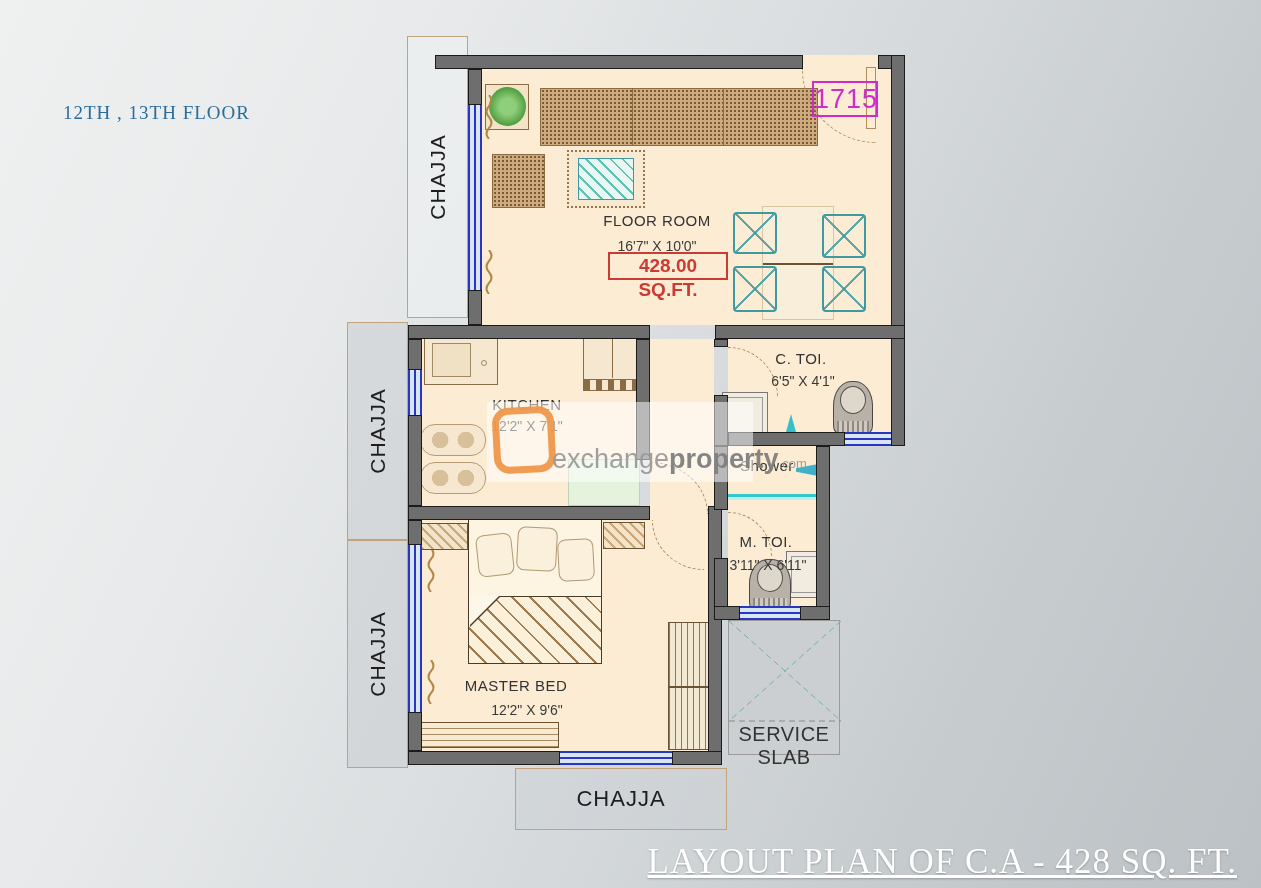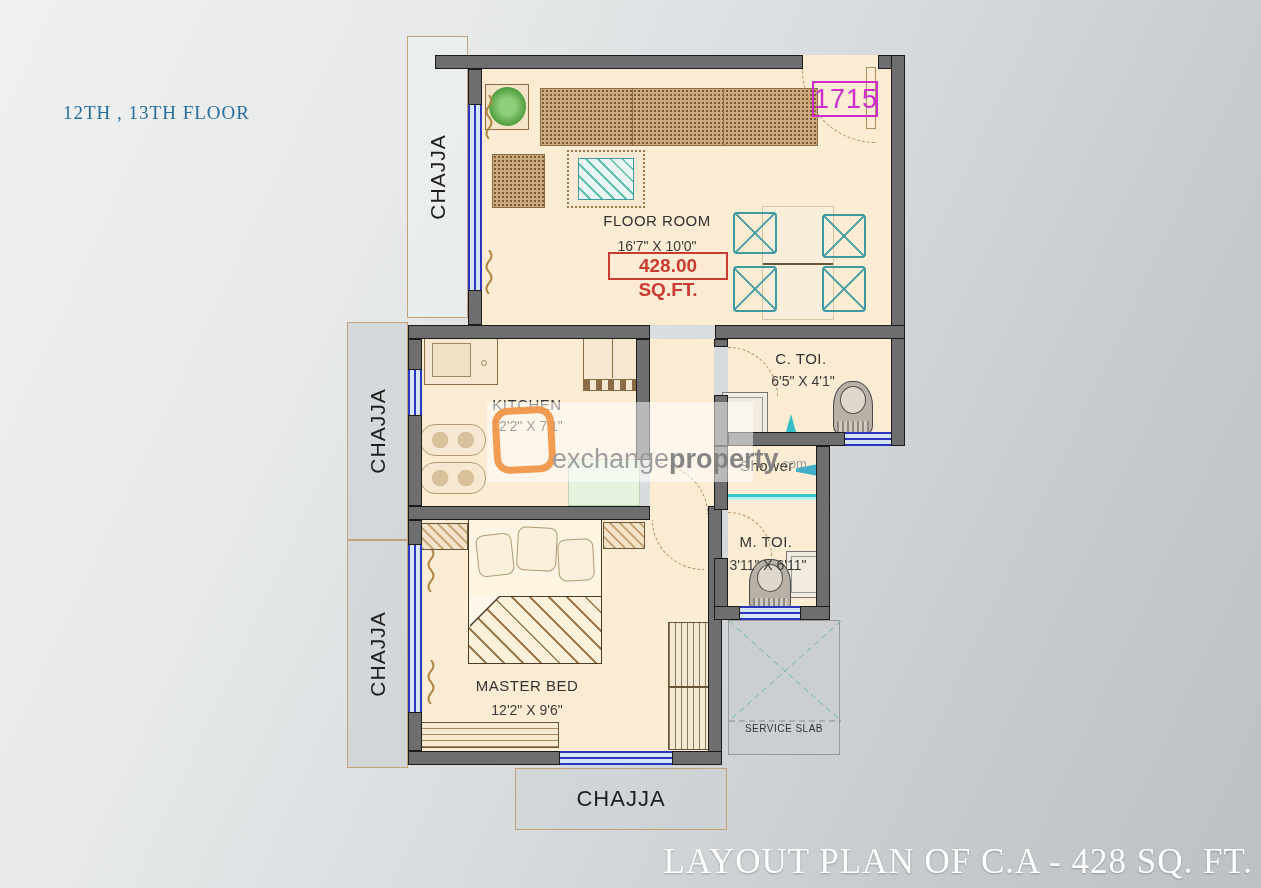--- a/index.html
+++ b/index.html
@@ -96,21 +96,21 @@
   <div class="abs fill" style="left:728px;top:446px;width:88px;height:160px;"></div>
   <div class="abs fill" style="left:422px;top:520px;width:286px;height:231px;"></div>
 
   <div class="abs service" style="left:728px;top:620px;width:112px;height:135px;">
     <svg width="112" height="135" viewBox="0 0 112 135" preserveAspectRatio="none">
       <line x1="0" y1="0" x2="112" y2="100" stroke="#6fb3ad" stroke-width="1" stroke-dasharray="6 4"></line>
       <line x1="112" y1="0" x2="0" y2="100" stroke="#6fb3ad" stroke-width="1" stroke-dasharray="6 4"></line>
       <line x1="0" y1="100" x2="112" y2="100" stroke="#8a8a8a" stroke-width="1" stroke-dasharray="6 4"></line>
     </svg>
   </div>
-  <div class="abs room-name" style="left:714px;top:723px;width:140px;font-size:10px;">SERVICE SLAB</div>
+  <div class="abs room-name" style="left:714px;top:723px;width:140px;font-size:20px;">SERVICE SLAB</div>
 
   <div class="abs wall" style="left:435px;top:55px;width:368px;height:14px;"></div>
   <div class="abs wall" style="left:878px;top:55px;width:27px;height:14px;"></div>
   <div class="abs wall" style="left:891px;top:55px;width:14px;height:391px;"></div>
   <div class="abs wall" style="left:468px;top:69px;width:14px;height:36px;"></div>
   <div class="abs win-v" style="left:468px;top:105px;width:14px;height:185px;"></div>
   <div class="abs wall" style="left:468px;top:290px;width:14px;height:35px;"></div>
   <div class="abs wall" style="left:408px;top:325px;width:242px;height:14px;"></div>
   <div class="abs wall" style="left:715px;top:325px;width:190px;height:14px;"></div>
   <div class="abs wall" style="left:408px;top:339px;width:14px;height:31px;"></div>
@@ -215,23 +215,23 @@
   <div class="abs room-name" style="left:557px;top:212px;width:200px;">FLOOR ROOM</div>
   <div class="abs room-dim" style="left:557px;top:238px;width:200px;">16'7" X 10'0"</div>
   <div class="abs area-box" style="left:592px;top:252px;width:120px;height:28px;margin-left:16px;">428.00 SQ.FT.</div>
   <div class="abs room-name" style="left:447px;top:396px;width:160px;">KITCHEN</div>
   <div class="abs room-dim" style="left:447px;top:418px;width:160px;">12'2" X 7'1"</div>
   <div class="abs room-name" style="left:721px;top:350px;width:160px;">C. TOI.</div>
   <div class="abs room-dim" style="left:723px;top:373px;width:160px;">6'5" X 4'1"</div>
   <div class="abs room-name" style="left:740px;top:457px;width:70px;font-size:15px;text-align:left;">Shower</div>
   <div class="abs room-name" style="left:686px;top:533px;width:160px;">M. TOI.</div>
   <div class="abs room-dim" style="left:688px;top:557px;width:160px;">3'11" X 6'11"</div>
-  <div class="abs room-name" style="left:427px;top:677px;width:200px;text-align:center;">MASTER BED</div>
+  <div class="abs room-name" style="left:416px;top:677px;width:200px;text-align:center;">MASTER BED</div>
   <div class="abs room-dim" style="left:427px;top:702px;width:200px;">12'2" X 9'6"</div>
 
   <div class="abs unit-box" style="left:812px;top:81px;width:66px;height:36px;">1715</div>
 
   <div class="abs wm-band" style="left:487px;top:402px;width:266px;height:80px;"></div>
   <div class="abs wm-logo" style="left:493px;top:407px;width:62px;height:66px;"></div>
   <div class="abs wm-line2" style="left:552px;top:444px;"><span>exchange</span><span class="bold">property</span><span class="tld">.com</span></div>
 
-  <div class="abs footer-title" style="right:8px;bottom:6px;">LAYOUT PLAN OF C.A - 428 SQ. FT.</div>
+  <div class="abs footer-title" style="right:24px;bottom:6px;text-decoration:underline;">LAYOUT PLAN OF C.A - 428 SQ. FT.</div>
 </div>
 
 </body></html>

